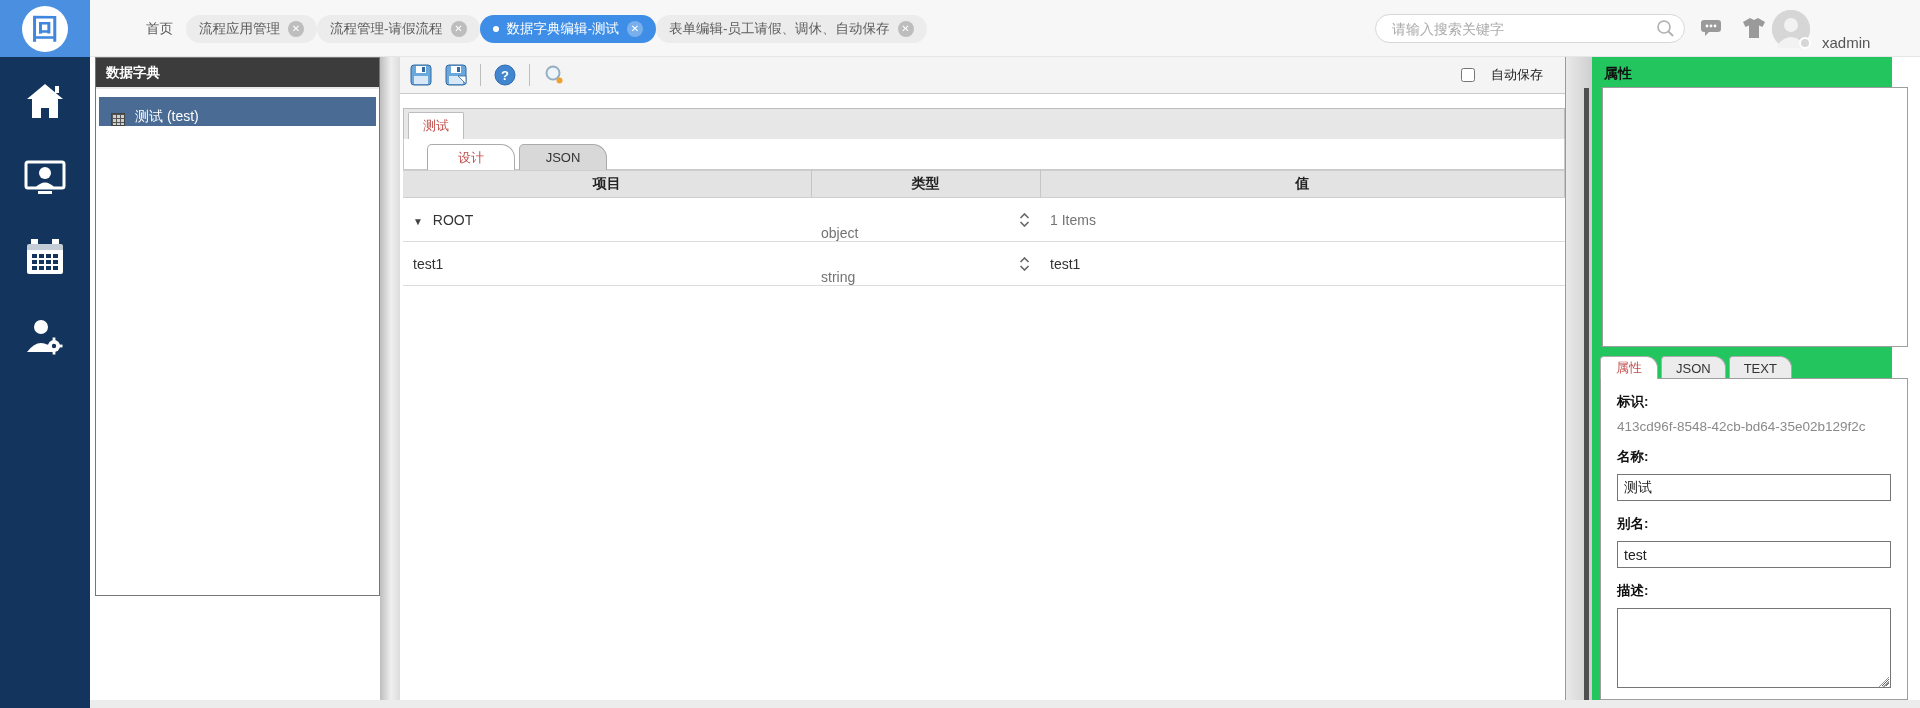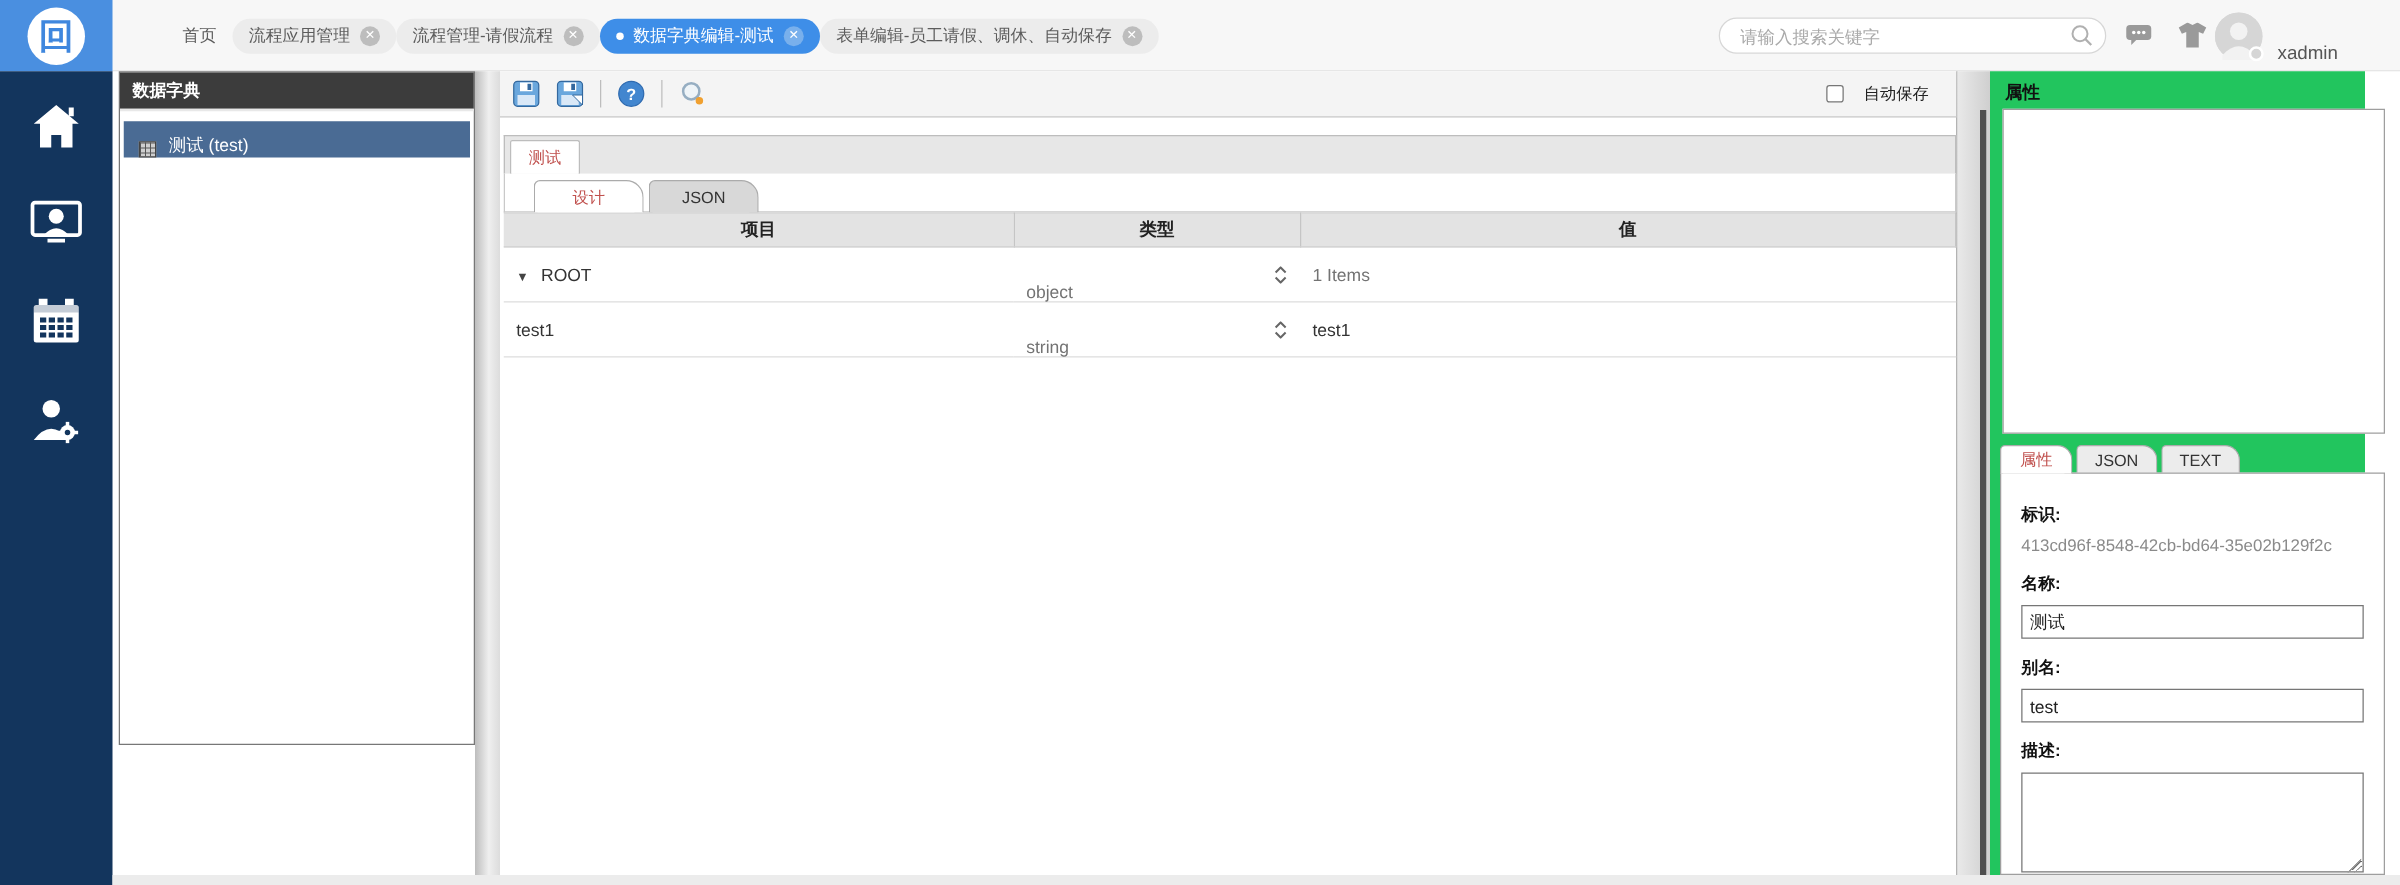--- a/index.html
+++ b/index.html
@@ -116,21 +116,21 @@
   .props-title { position:absolute; left:12px; top:8px; font-size:14px; font-weight:bold; color:#111; }
   .props-box-top { position:absolute; left:10px; top:30px; width:306px; height:260px;
     background:#fff; border:1px solid #9e9e9e; }
   .ptabs { position:absolute; left:8px; top:298px; display:flex; }
   .ptab { height:23px; min-width:58px; padding:0 14px; display:flex; align-items:center;
     justify-content:center; font-size:13px; border:1px solid #ababab; border-bottom:none;
     border-radius:4px 12px 0 0; background:#ececec; color:#333; margin-right:3px;
     cursor:pointer; position:relative; top:1px; }
   .ptab.active { background:#fff; color:#c0504d; z-index:2; }
   .props-box-main { position:absolute; left:8px; top:321px; width:308px; height:322px;
-    background:#fff; border:1px solid #9e9e9e; padding:24px 16px; overflow:hidden; }
+    background:#fff; border:1px solid #9e9e9e; padding:14px 16px; overflow:hidden; }
   .field-label { font-size:13.5px; font-weight:bold; color:#111; margin-bottom:8px; }
   .field-static { font-size:13.5px; color:#8a8a8a; margin-bottom:14px; }
   .field-input { width:274px; height:27px; border:1px solid #767676; font-size:14px;
     padding:0 6px; margin-bottom:14px; font-family:inherit; color:#222; outline:none; background:#fff; }
   .field-textarea { width:274px; height:80px; border:1px solid #767676; font-size:14px;
     padding:4px 6px; font-family:inherit; resize:both; outline:none; position:relative; }
   .ta-wrap { position:relative; width:274px; }
   .grip { position:absolute; right:2px; bottom:5px; width:11px; height:11px; pointer-events:none;
     background:linear-gradient(135deg, transparent 0 50%, #999 50% 57%, transparent 57% 72%, #999 72% 79%, transparent 79%); }
 

